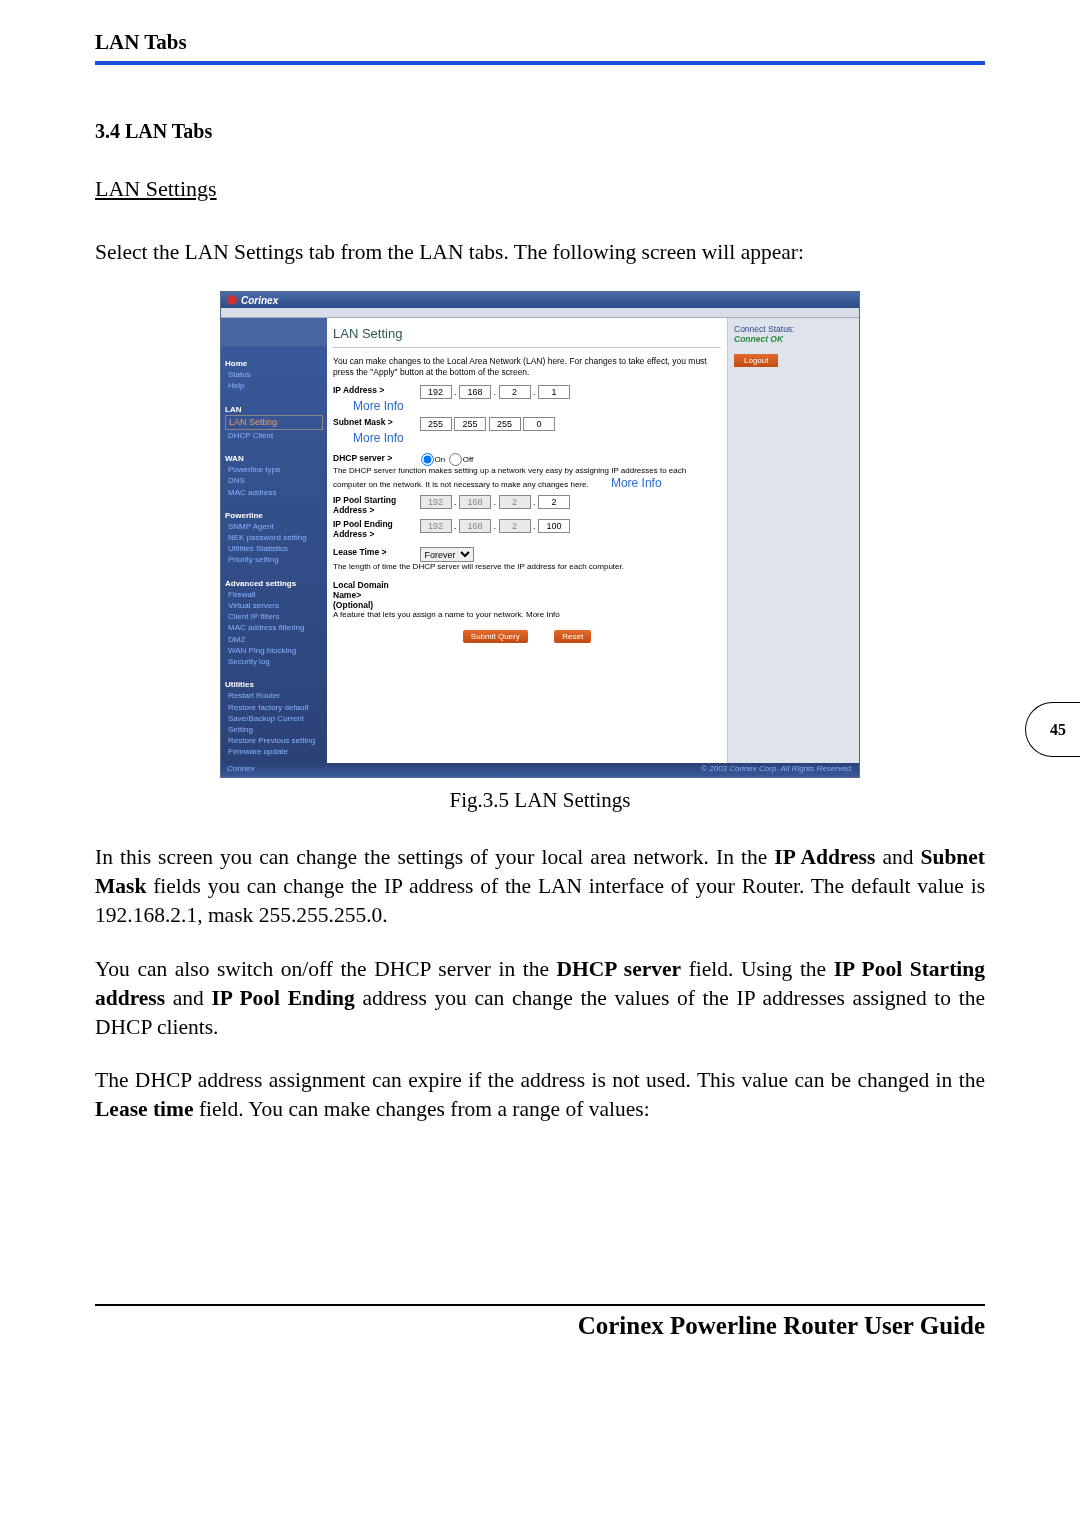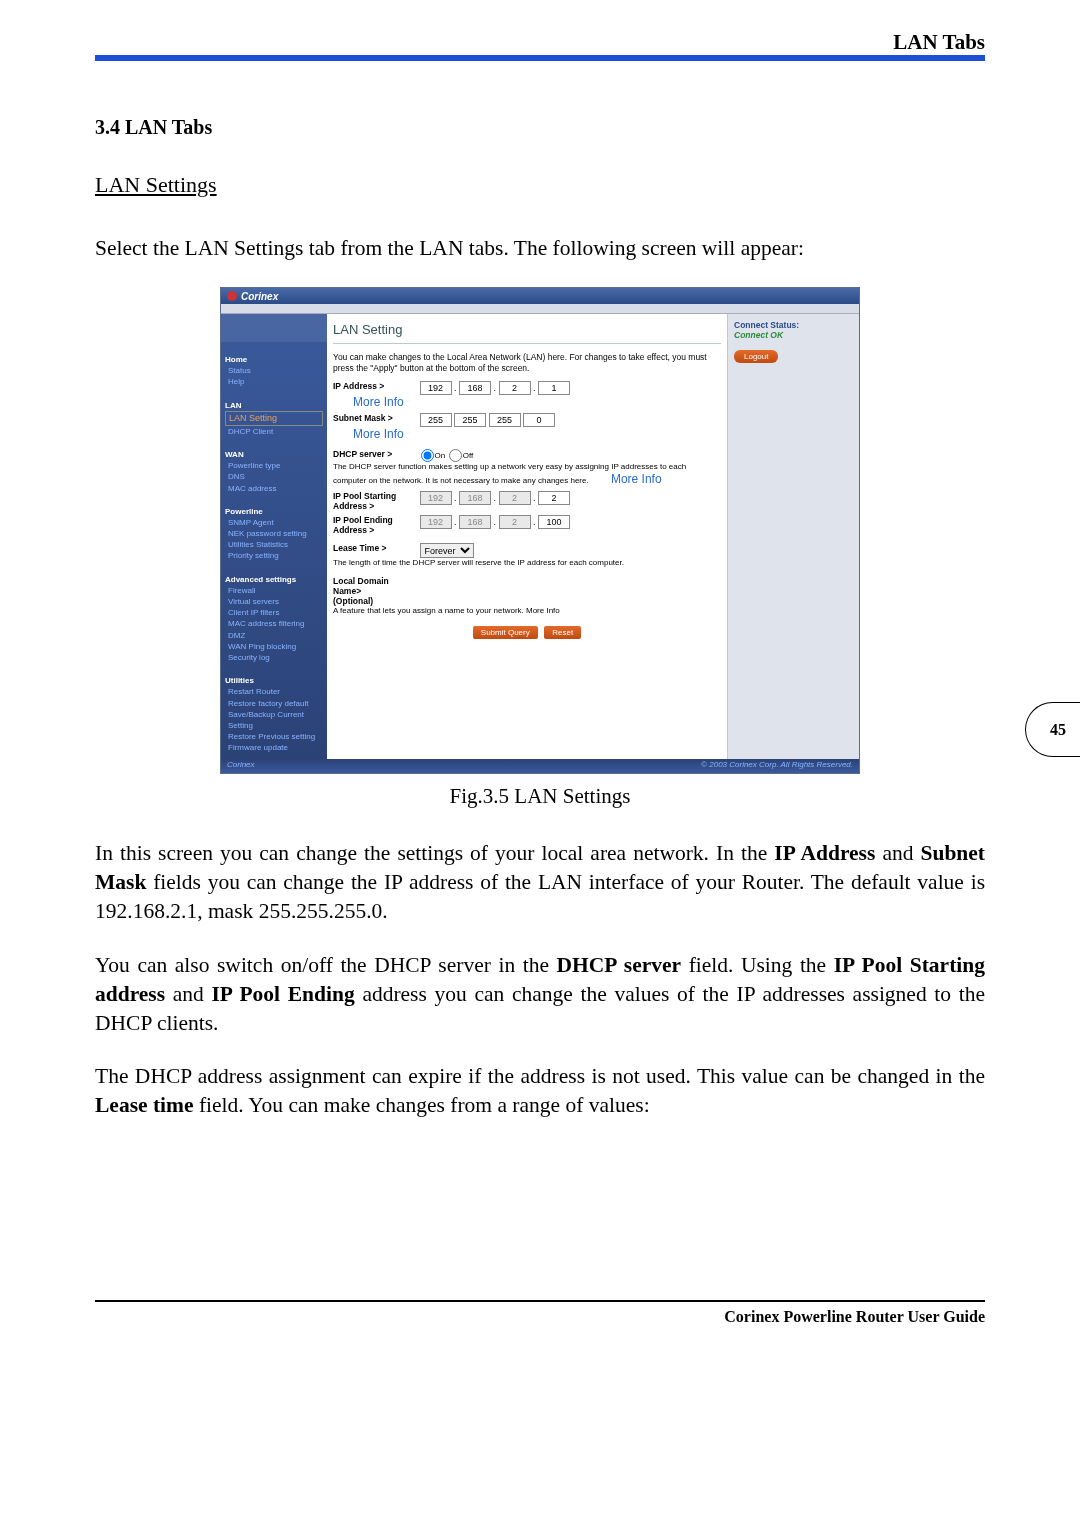--- a/index.html
+++ b/index.html
@@ -8,24 +8,25 @@
     height: 1532px;
     background: #fff;
     font-family: Georgia, 'Times New Roman', serif;
     color: #000;
     position: relative;
   }
   .page {
     padding: 30px 95px 20px 95px;
   }
   .top-header {
-    text-align: right;
+    text-align: left;
     font-weight: bold;
     font-size: 21px;
-    border-bottom: 6px solid #1d4ed8;
+    padding-bottom: 6px;
+    border-bottom: 4px solid #1d4ed8;
   }
   .content {
     padding-top: 55px;
   }
   h2 {
     font-size: 20px;
     font-weight: bold;
     margin-bottom: 33px;
   }
   h3 {
@@ -63,21 +64,21 @@
     font-weight: bold;
     font-size: 16px;
     padding-left: 10px;
   }
   .bottom-rule {
     border-top: 2px solid #000;
     margin-top: 180px;
     padding-top: 6px;
     text-align: right;
     font-weight: bold;
-    font-size: 16px;
+    font-size: 25px;
   }
 
   
   .shot {
     width: 640px;
     margin: 0 auto;
     border: 1px solid #5a6b8c;
     font-family: Verdana, Arial, sans-serif;
     font-size: 9px;
     color: #000;
@@ -117,30 +118,30 @@
     padding: 4px 6px 6px 6px;
   }
   .shot-center .hd { color:#355; font-size:13px; border-bottom:1px solid #bcc; padding:4px 0 6px 0; margin-bottom:8px;}
   .shot-right {
     width: 132px;
     background:#dfe3ec;
     padding:6px;
     font-size:8.5px;
     border-left:1px solid #bcc;
   }
-  .shot-right .stat1 { color:#2a4a88; font-weight:bold;}
+  .shot-right .stat1 { color:#2a4a88; font-weight:normal;}
   .shot-right .stat2 { color:#2a8a3a; font-weight:bold;font-style:italic;}
   .shot-right .logout {
     display:inline-block;
     margin-top:10px;
     background:linear-gradient(#e36a2a,#c04a10);
     color:#fff;
     font-size:8px;
     padding:2px 10px;
-    border-radius:6px;
+    border-radius:0;
   }
   .shot-foot {
     height:14px;
     background: linear-gradient(#2b4276,#3a5a9c);
     color:#8ab3ff;
     font-size:8px;
     padding:1px 6px;
     display:flex;
     justify-content:space-between;
     font-style:italic;
@@ -154,21 +155,21 @@
   .tiny { font-size:8px; line-height:1.25;}
   .rad { vertical-align:middle; margin:0 1px;}
   .sel { font-size:9px; height:15px; border:1px solid #888;}
   .btnrow { text-align:center; margin-top:10px;}
   .obtn {
     display:inline-block;
     background:linear-gradient(#e36a2a,#c04a10);
     color:#fff;
     font-size:8px;
     padding:2px 8px;
-    margin:0 2px;
+    margin:0 12px;
     border-radius:2px;
   }
 </style>
 </head>
 <body>
 
 <div class="page">
   <div class="top-header">
     <span>LAN Tabs</span>
   </div>

